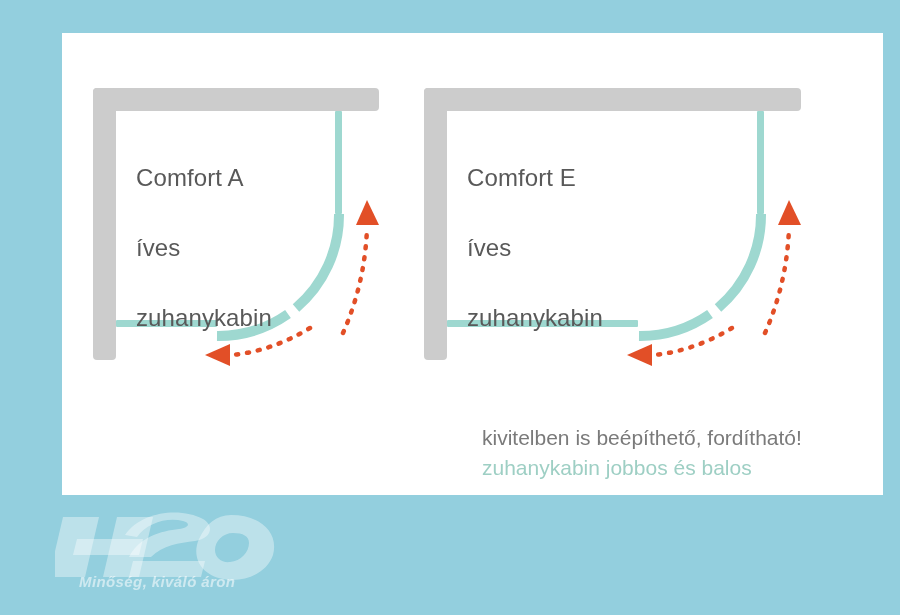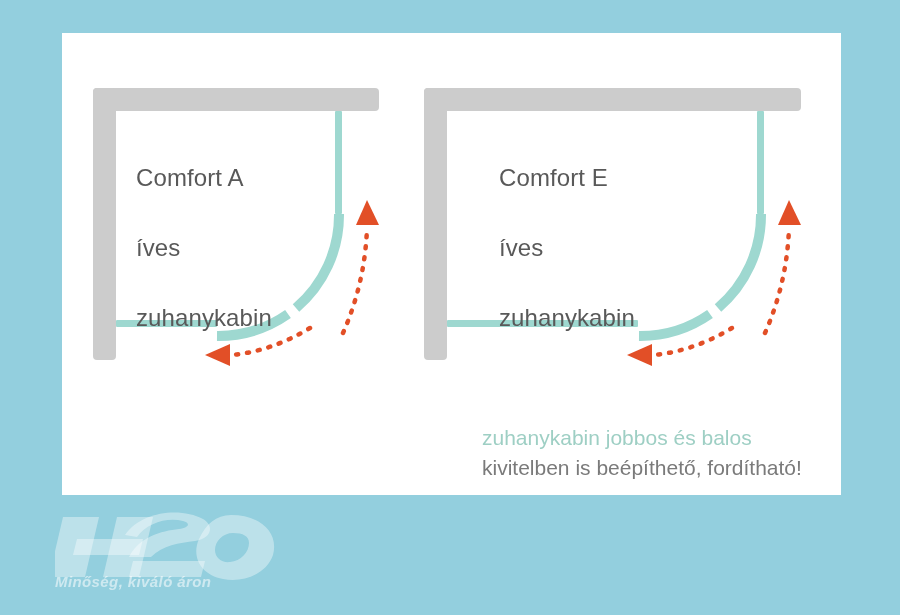--- a/index.html
+++ b/index.html
@@ -7,20 +7,21 @@
     width:900px;height:615px;overflow:hidden;position:relative;
     background:#93cfde;
     font-family:"Liberation Sans", sans-serif;
   }
   #stage{position:absolute;left:0;top:0;width:900px;height:615px;}
 
   
   .card{
     position:absolute;left:62px;top:33px;width:779px;height:462px;
     background:#ffffff;
+    padding-left:42px;
   }
 
   
   .diagram{position:absolute;}
   .wall-top{position:absolute;background:#cccccc;border-radius:4px;}
   .wall-left{position:absolute;background:#cccccc;border-radius:4px;}
   .glass-v{position:absolute;background:#9ed8d0;border-radius:1px;}
   .glass-h{position:absolute;background:#9ed8d0;border-radius:1px;}
   .arc-svg{position:absolute;overflow:visible;}
   .arrow-svg{position:absolute;overflow:visible;}
@@ -44,21 +45,21 @@
   }
   .caption .line{display:block;white-space:nowrap;}
   .caption .accent{color:#9ecfc4;}
 
   
   .watermark{
     position:absolute;left:55px;top:505px;width:240px;height:100px;
     pointer-events:none;
   }
   .wm-tag{
-    position:absolute;left:0;top:68px;
+    position:absolute;left:24px;top:68px;
     color:rgba(255,255,255,.55);
     font-size:15px;font-style:italic;font-weight:700;
     letter-spacing:.4px;
     white-space:nowrap;
   }
 </style>
 </head>
 <body>
 
 <div id="stage">
@@ -115,30 +116,30 @@
       <svg class="arrow-svg" style="left:0;top:0;" width="420" height="400" viewBox="0 0 420 400">
         <path d="M 373 300 Q 395 250 397 195" fill="none" stroke="#e24f27" stroke-width="4.5" stroke-linecap="round" stroke-dasharray="2 9"></path>
         <polygon points="397,167 386,192 409,192" fill="#e24f27"></polygon>
       </svg>
 
       <svg class="arrow-svg" style="left:0;top:0;" width="420" height="400" viewBox="0 0 420 400">
         <path d="M 340 295 Q 302 318 262 322" fill="none" stroke="#e24f27" stroke-width="4.5" stroke-linecap="round" stroke-dasharray="2 9"></path>
         <polygon points="235,322 260,311 260,333" fill="#e24f27"></polygon>
       </svg>
 
-      <div class="dtitle" style="left:75px;top:92px;margin-left:32px;">
+      <div class="dtitle" style="left:75px;top:92px;">
         <span class="head">Comfort E</span>
         <span class="head">íves</span>
         <span class="head">zuhanykabin</span>
       </div>
     </div>
 
     <div class="caption">
+      <span class="line">kivitelben is beépíthető, fordítható!</span>
       <span class="line accent">zuhanykabin jobbos és balos</span>
-      <span class="line">kivitelben is beépíthető, fordítható!</span>
     </div>
 
   </div>
 
   <div class="watermark">
     <svg width="240" height="80" viewBox="0 0 240 80">
       <g fill="rgba(255,255,255,0.38)">
 
         <polygon points="8,12 44,12 30,72 -6,72"></polygon>
 

